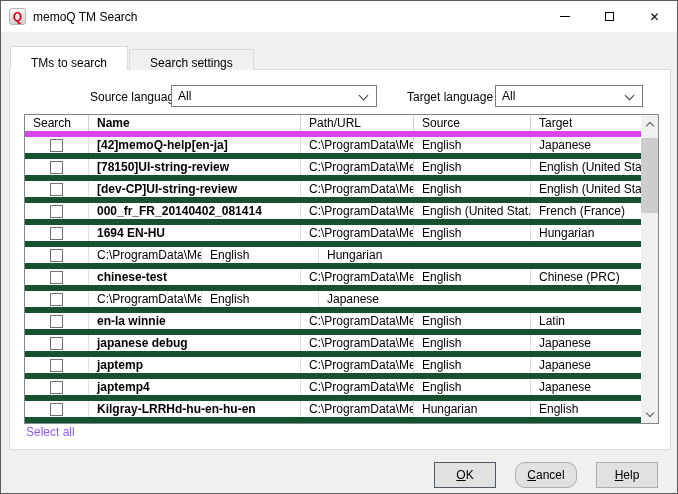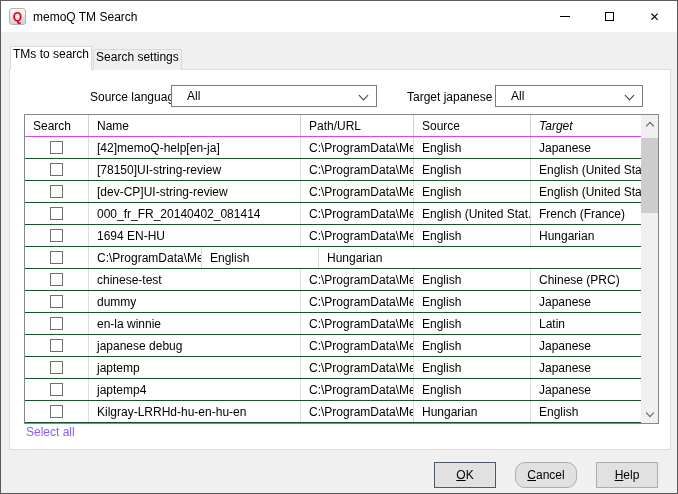--- a/index.html
+++ b/index.html
@@ -20,58 +20,58 @@
   }
   .title-text { margin-left:7px;text-align:center; }
   .caption-buttons { margin-left:auto; display:flex; height:100%; }
   .caption-btn { width:45px; height:100%; display:flex; align-items:center; justify-content:center; }
   .glyph-min { width:10px; height:1px; background:#000; display:block; }
   .glyph-max { width:9px; height:9px; border:1px solid #000; display:block; }
   .glyph-close { font-size:12px; line-height:1; }
   
   .tabstrip { position:absolute; left:9px; top:45px; display:flex; align-items:flex-end; z-index:3; }
   .tab {
-    height:21px; padding:0 2px; display:flex; align-items:flex-start;
+    height:21px; padding:0 20px; display:flex; align-items:flex-end;
     background:#f0f0f0; border:1px solid #d9d9d9; border-bottom:none; margin-right:1px;
   }
   .tab.active { height:24px; background:#ffffff; position:relative; z-index:4; }
   
   .tabpage {
     position:absolute; left:8px; top:68px; width:662px; height:381px;
     background:#ffffff; border:1px solid #dcdcdc; z-index:2;
   }
   .filter-label { position:absolute; top:19px; height:16px; line-height:16px; }
   .lbl-source { left:80px; }
   .lbl-target { left:397px; }
   .combo {
     position:absolute; top:15px; height:22px; background:#fff;
-    border:1px solid #7a7a7a; display:flex; align-items:center; padding-left:15px;
+    border:1px solid #7a7a7a; display:flex; align-items:center; padding-left:6px;
   }
   .combo-source { left:161px; width:206px; }
   .combo-target { left:485px; width:148px; }
   .combo-chevron {
     position:absolute; right:9px; top:6px; width:7px; height:7px;
     border-right:1px solid #3c3c3c; border-bottom:1px solid #3c3c3c;
     transform:rotate(45deg);
   }
   
   .tmtable {
     position:absolute; left:14px; top:44px; width:635px; height:310px;
     border:1px solid #828790; background:#fff;
   }
-  .thead { display:flex; height:22px; border-bottom:1px solid #d946ef; }
+  .thead { display:flex; height:22px; border-bottom:6px solid #d946ef; }
   .th { border-right:1px solid #d0d0d0; display:flex; align-items:center; padding-left:8px; }
-  .th:last-child { border-right:none;font-style:italic; }
+  .th:last-child { border-right:none; }
   .col-search { width:64px; }
-  .col-name { width:212px; }
+  .col-name { width:212px;font-weight:bold; }
   .col-path { width:113px; }
   .col-source { width:117px; }
   .col-target { flex:1; min-width:0; }
   .tbody { position:absolute; top:22px; left:0; right:17px; bottom:0; overflow:hidden; }
-  .tr { display:flex; height:22px; border-bottom:1px solid #14532d; }
+  .tr { display:flex; height:22px; border-bottom:6px solid #14532d; }
   .td { border-right:1px solid #dcdcdc; display:flex; align-items:center; padding-left:8px; overflow:hidden; white-space:nowrap; }
   .td:last-child { border-right:none; }
   .td-check { justify-content:center; padding-left:0; }
   .checkbox { width:13px; height:13px; background:#fff; border:1px solid #707070; }
   
   .scrollbar { position:absolute; top:0; right:0; width:17px; height:100%; background:#f0f0f0; }
   .scroll-arrow { position:absolute; left:0; width:17px; height:17px; display:flex; align-items:center; justify-content:center; }
   .scroll-arrow.up { top:0; }
   .scroll-arrow.down { bottom:0; }
   .chev { width:6px; height:6px; border-right:1px solid #5a5a5a; border-bottom:1px solid #5a5a5a; display:block; }
@@ -122,21 +122,21 @@
   </div>
 
   <div class="tabpage">
 
     <span class="filter-label lbl-source">Source language</span>
     <div class="combo combo-source">
       <span>All</span>
       <span class="combo-chevron"></span>
     </div>
 
-    <span class="filter-label lbl-target">Target japanese</span>
+    <span class="filter-label lbl-target">Target language</span>
     <div class="combo combo-target">
       <span>All</span>
       <span class="combo-chevron"></span>
     </div>
 
     <div class="tmtable">
       <div class="thead">
         <div class="th col-search">Search</div>
         <div class="th col-name">Name</div>
         <div class="th col-path">Path/URL</div>
@@ -210,21 +210,20 @@
     <div class="td col-name">chinese-test</div>
     <div class="td col-path">C:\ProgramData\Me...</div>
     <div class="td col-source">English</div>
     <div class="td col-target">Chinese (PRC)</div>
   </div>
 
   <div class="tr">
     <div class="td td-check col-search">
       <span class="checkbox"></span>
     </div>
-    <div class="td col-name">dummy</div>
     <div class="td col-path">C:\ProgramData\Me...</div>
     <div class="td col-source">English</div>
     <div class="td col-target">Japanese</div>
   </div>
 
   <div class="tr">
     <div class="td td-check col-search">
       <span class="checkbox"></span>
     </div>
     <div class="td col-name">en-la winnie</div>

